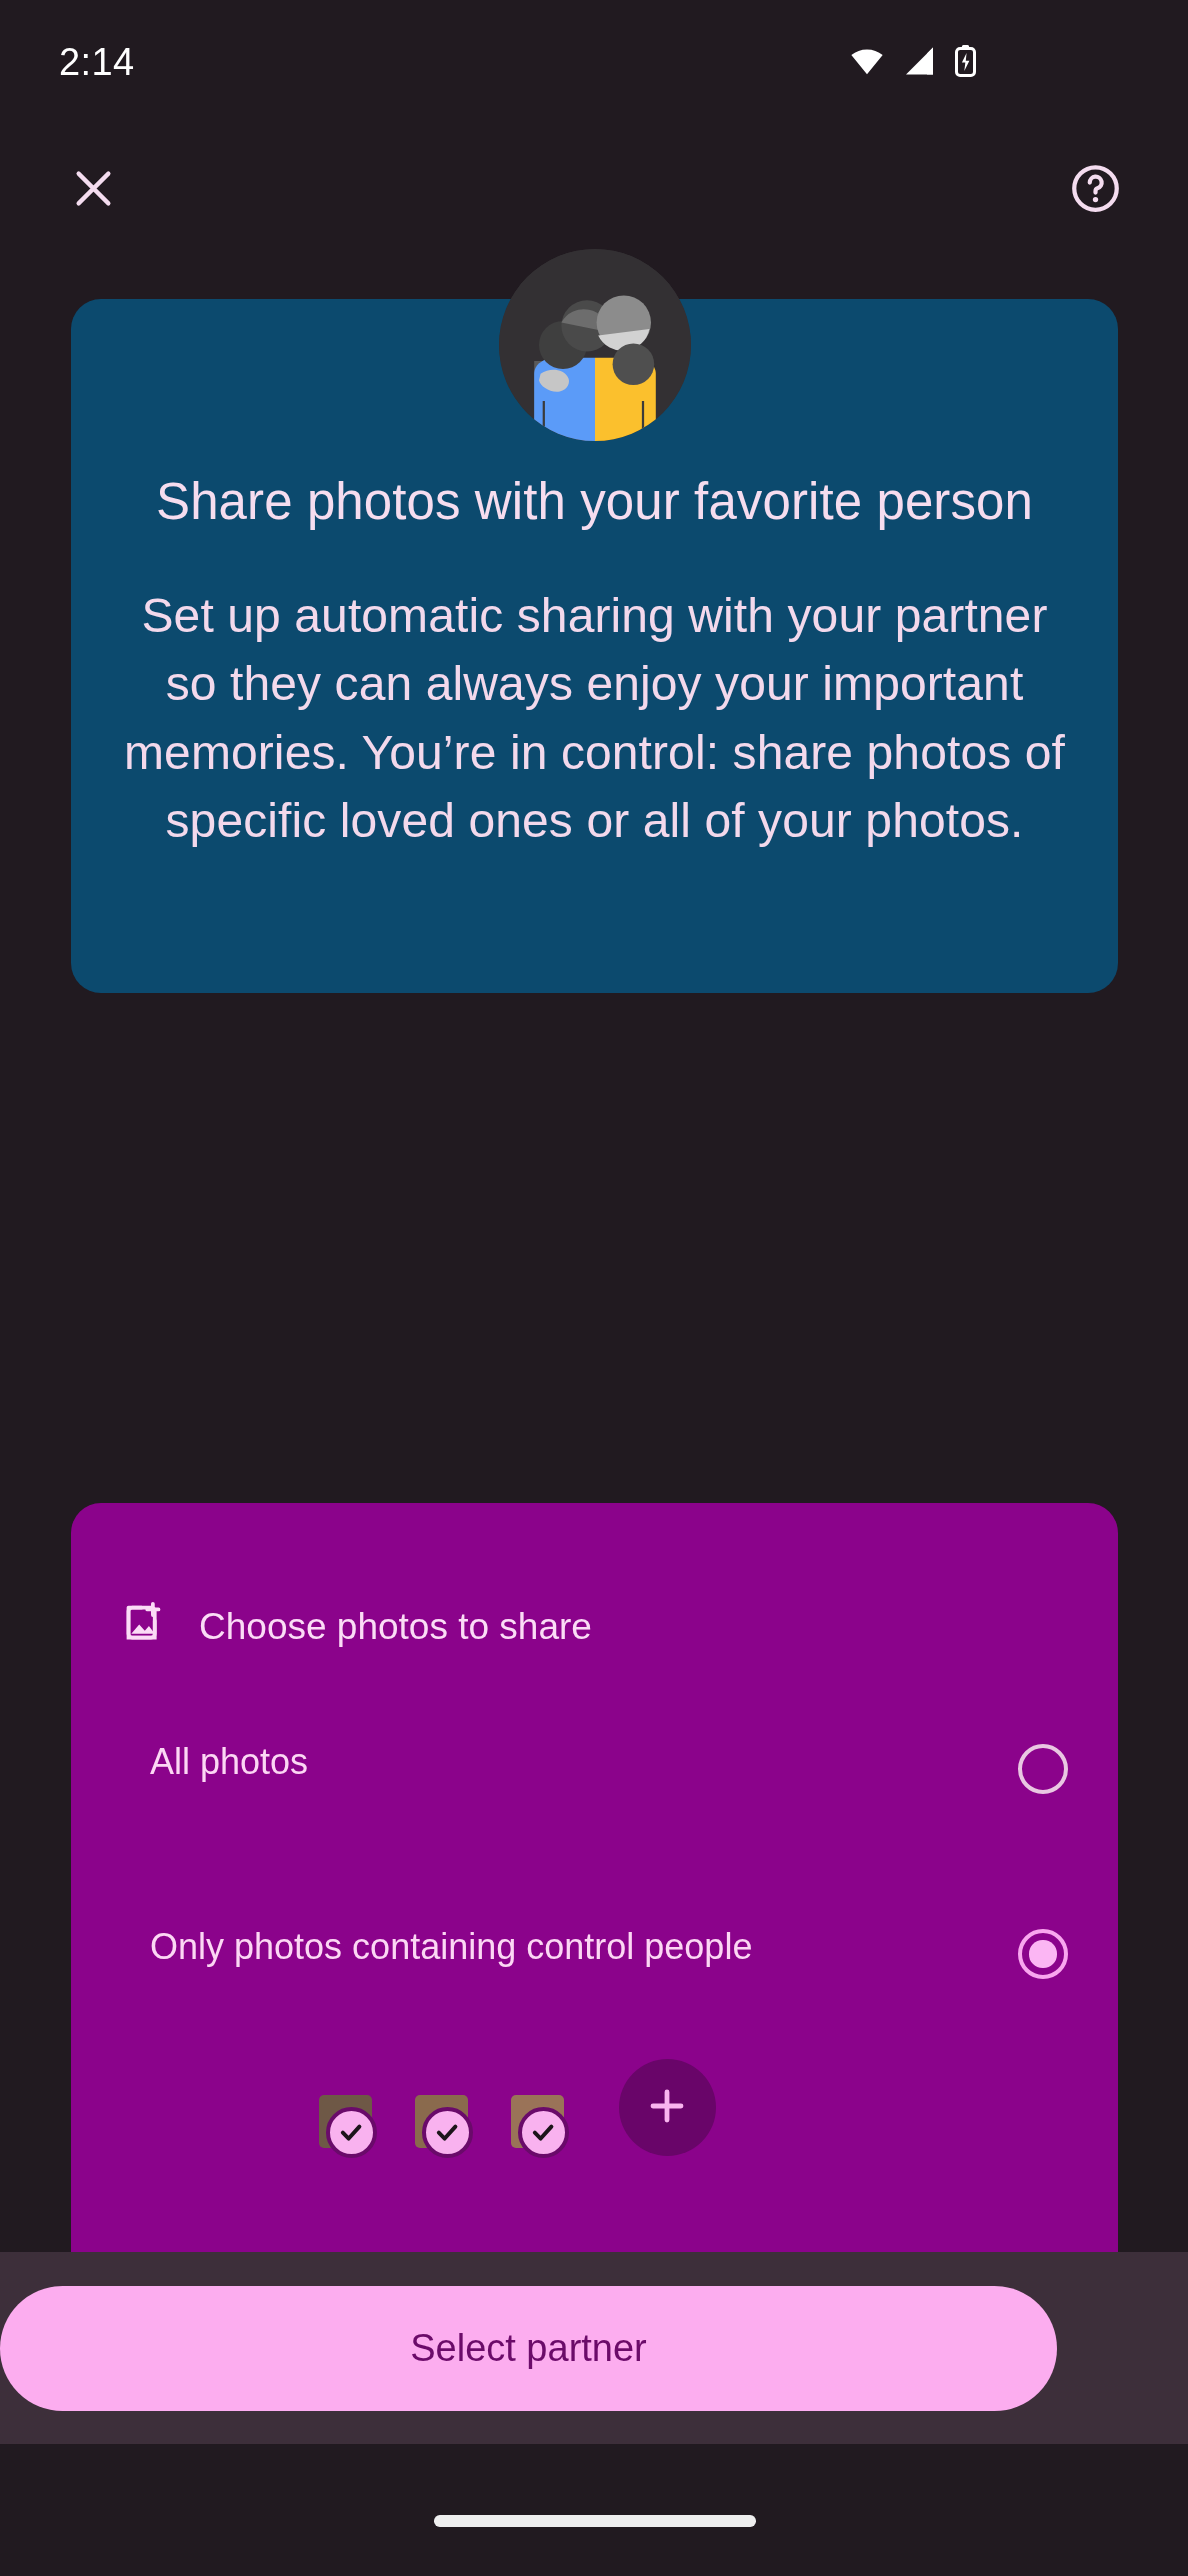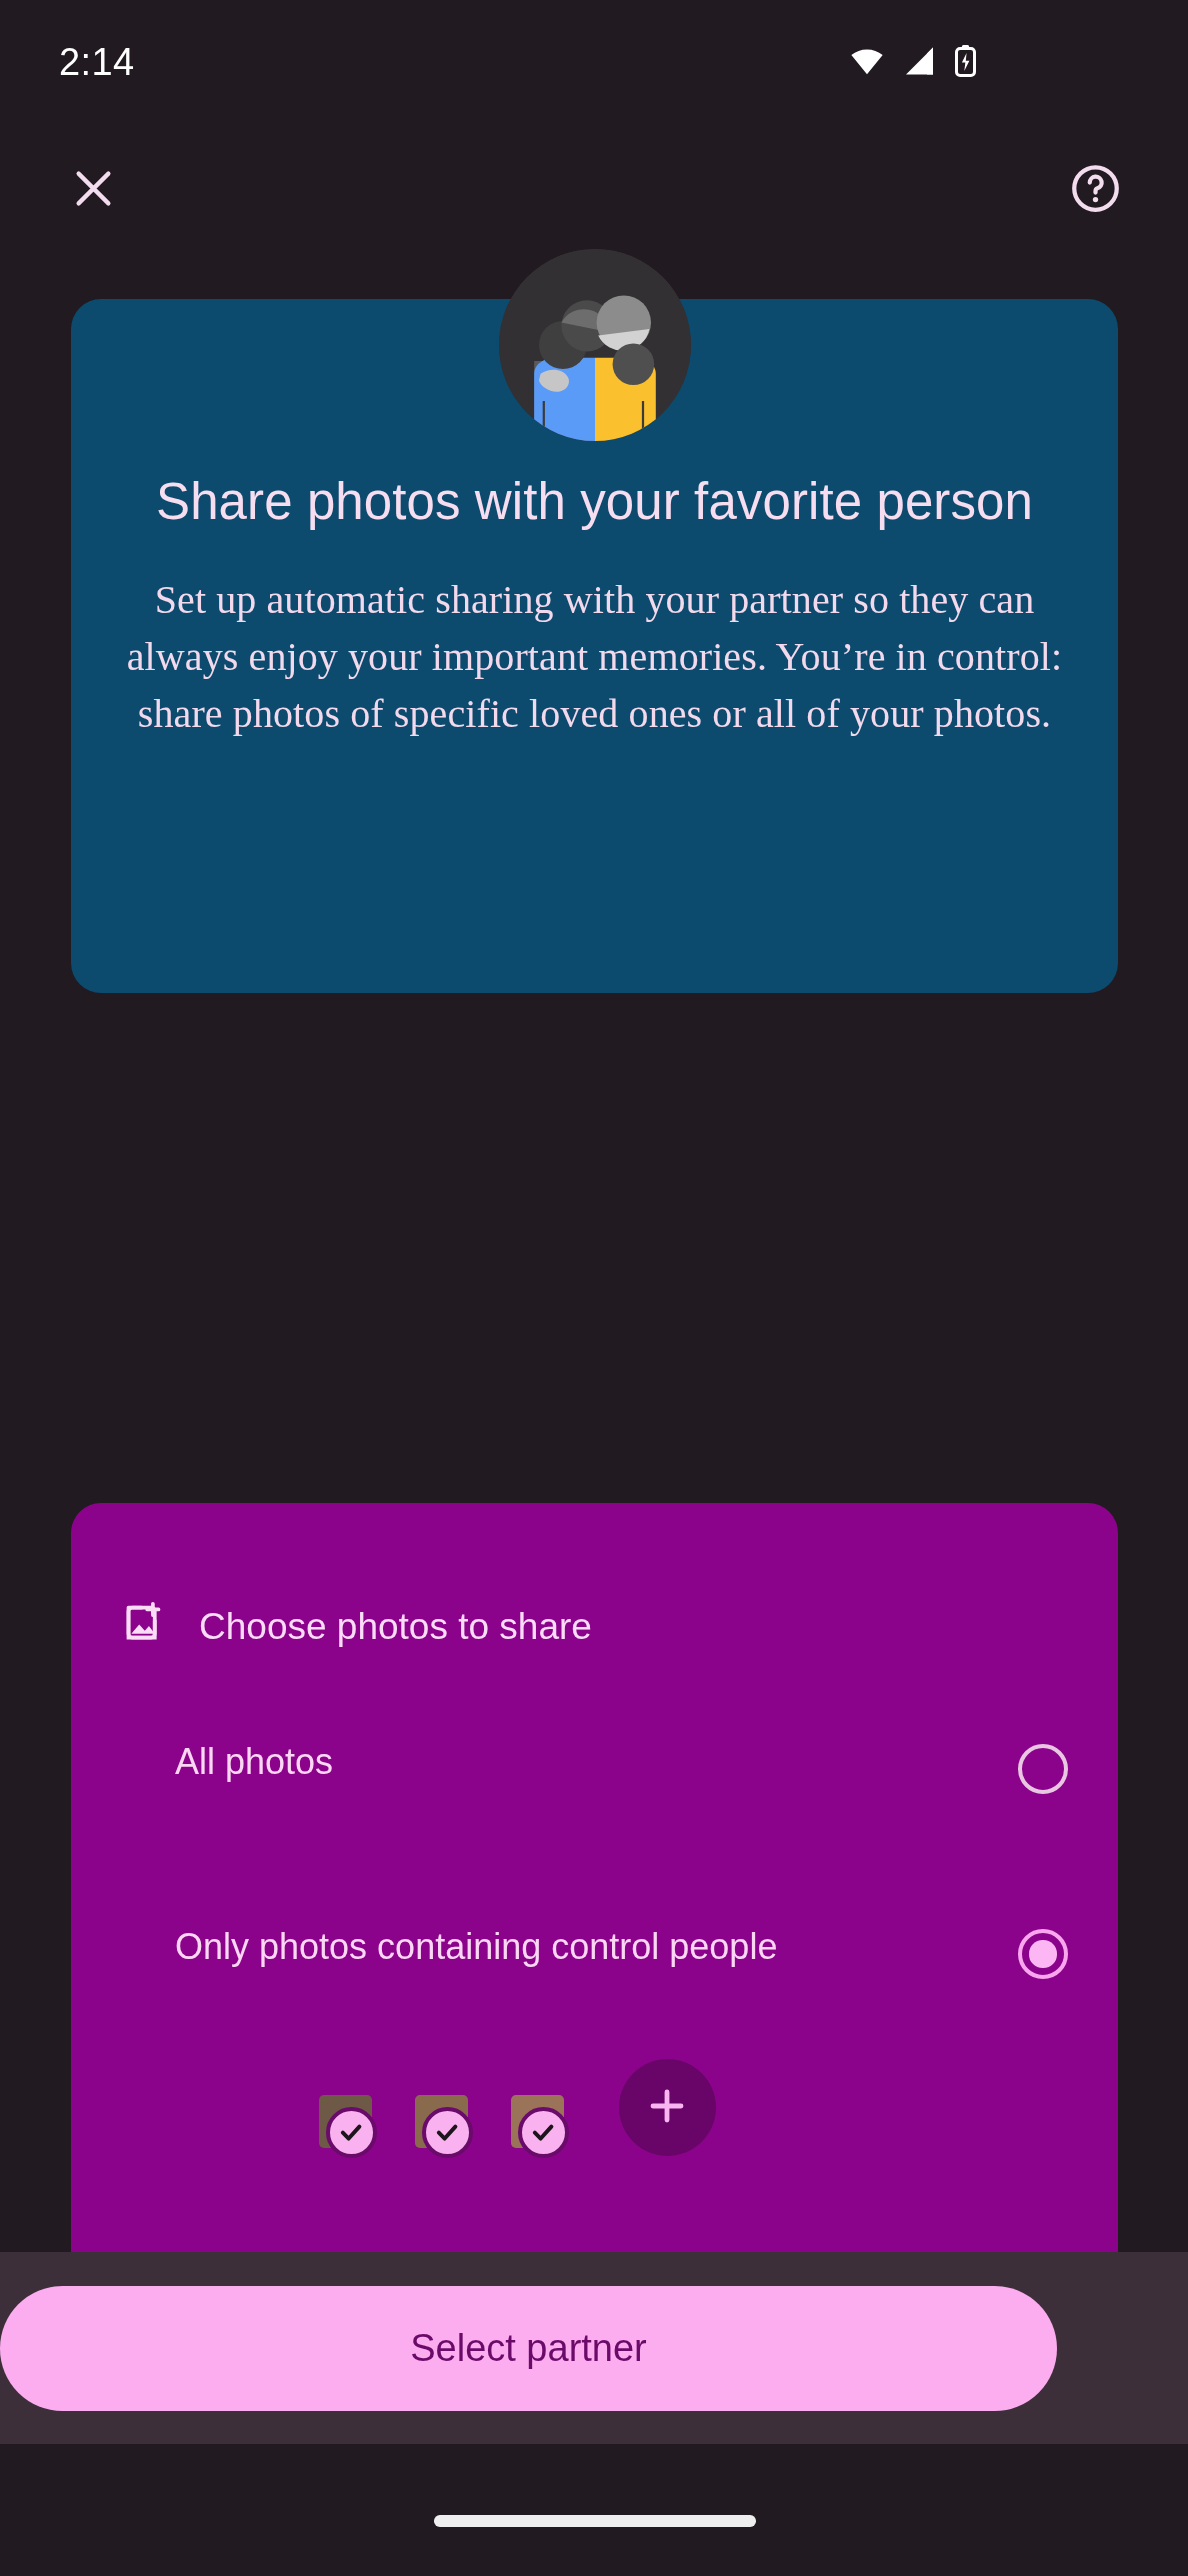--- a/index.html
+++ b/index.html
@@ -39,23 +39,22 @@
   .hero-avatar {
     width: 192px; height: 192px; border-radius: 50%;
     margin: 0 auto; position: relative; top: -50px;
     overflow: hidden; background: #333033;
   }
   .hero-title {
     color: #f6ddef; font-size: 51px; line-height: 1.22; font-weight: 400;
     margin-top: -20px; letter-spacing: 0.1px;
   }
   .hero-body {
-    color: #f3d9ec; font-size: 40px; line-height: 1.42; margin-top: 39px;
+    color: #f3d9ec; font-size: 48px; line-height: 1.42; margin-top: 49px;
     letter-spacing: 0.1px;
-    font-family: Liberation Serif, serif;
   }
 
   .date-card { top: 811px; height: 347px; }
   .row-head {
     display: flex; align-items: center; height: 121px;
     padding: 0 50px; gap: 33px;
   }
   .row-head .label { color: #f3dcee; font-size: 37px; flex: 1; }
   .chip {
     display: inline-flex; align-items: center; justify-content: center;
@@ -65,21 +64,21 @@
   }
 
   .photos-card {
     top: 1247px; height: 958px; background: #8b038b; overflow: hidden;
   }
   .photos-head { display: flex; align-items: flex-end; height: 145px; padding: 0 50px; gap: 33px; }
   .photos-head .label { color: #fbdcf6; font-size: 37px; }
 
   .opt-row {
     display: flex; align-items: flex-start; justify-content: space-between;
-    padding: 0 50px 0 79px; gap: 41px; min-height: 97px; margin-left: 25px;
+    padding: 0 50px 0 79px; gap: 41px; min-height: 97px;
   }
   .opt-row .opt-label { color: #fcd7f4; font-size: 36px; line-height: 1.28; max-width: 727px; }
   .radio { width: 50px; height: 50px; border-radius: 50%; border: 4.1px solid #e9c7e2; flex: none; margin-top: 5px; }
   .radio.sel { border-color: #f9a6ef; position: relative; }
   .radio.sel::after {
     content: ""; position: absolute; inset: 7.4px; border-radius: 50%; background: #fbb6f3;
   }
 
   .faces { display: flex; align-items: center; padding-left: 248px; gap: 43px; margin-top: 38px; }
   .face { width: 53px; height: 53px; position: relative; border-radius: 5px; overflow: visible; }

